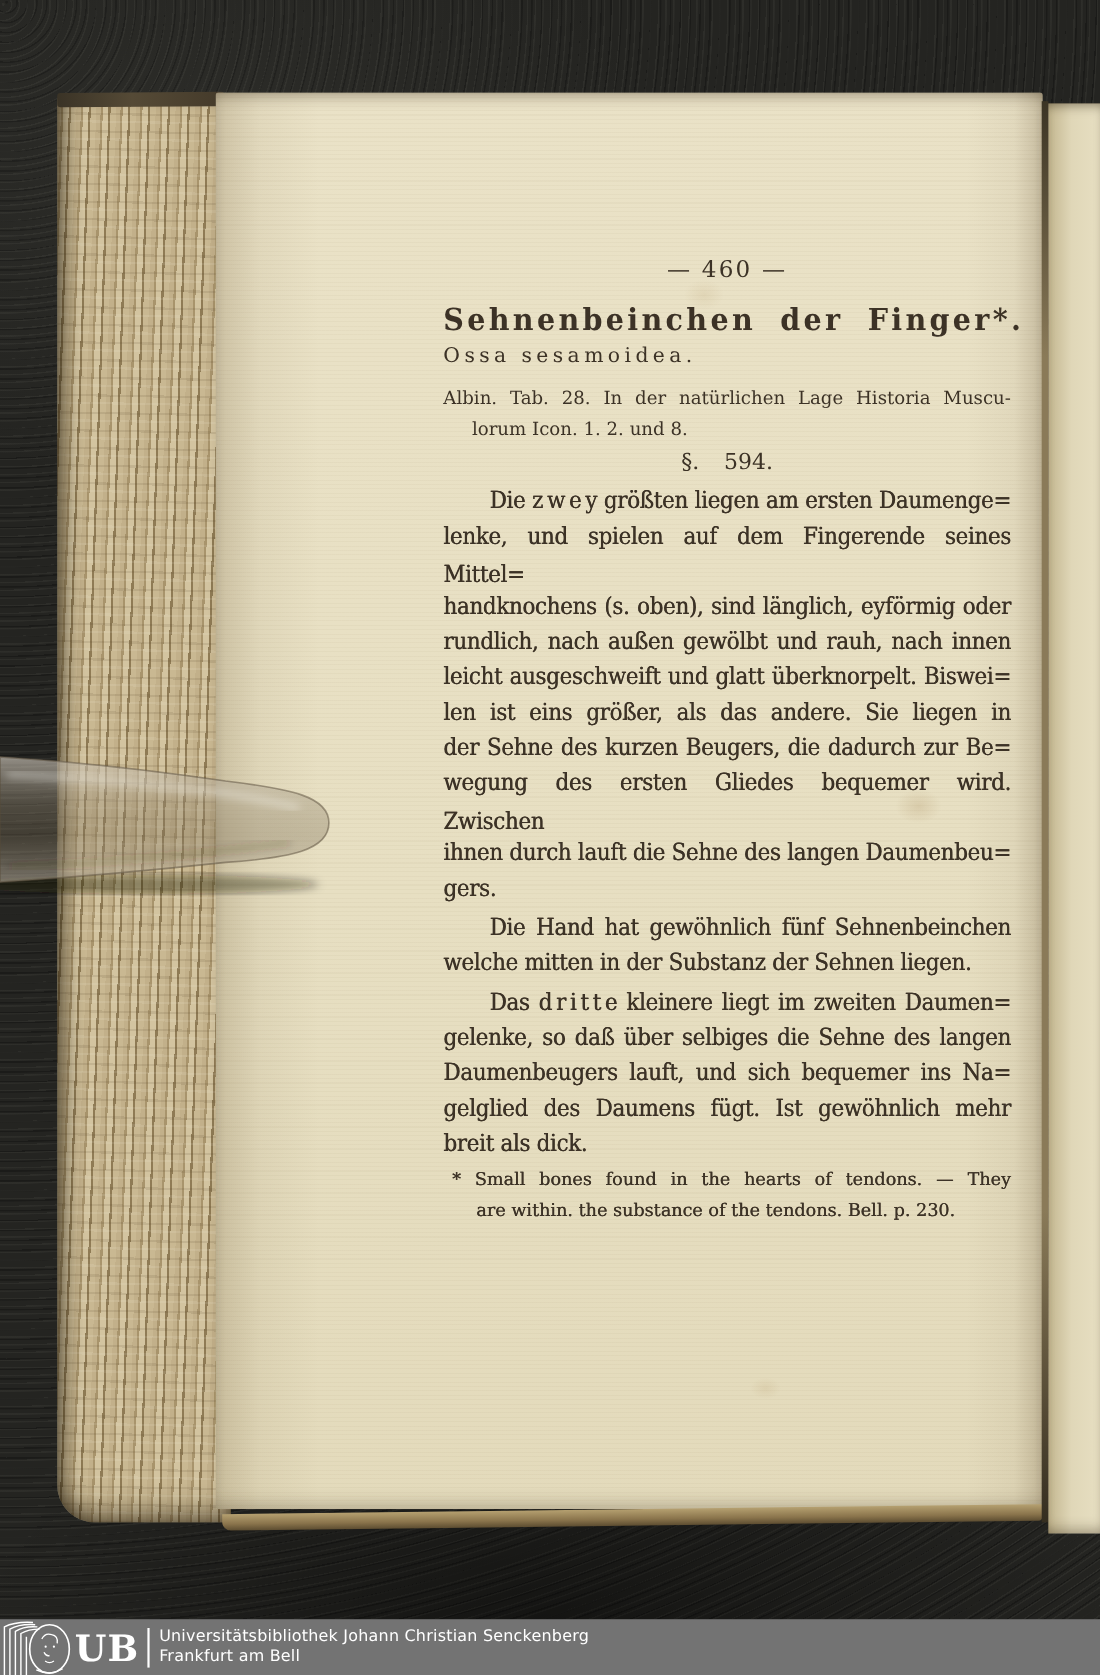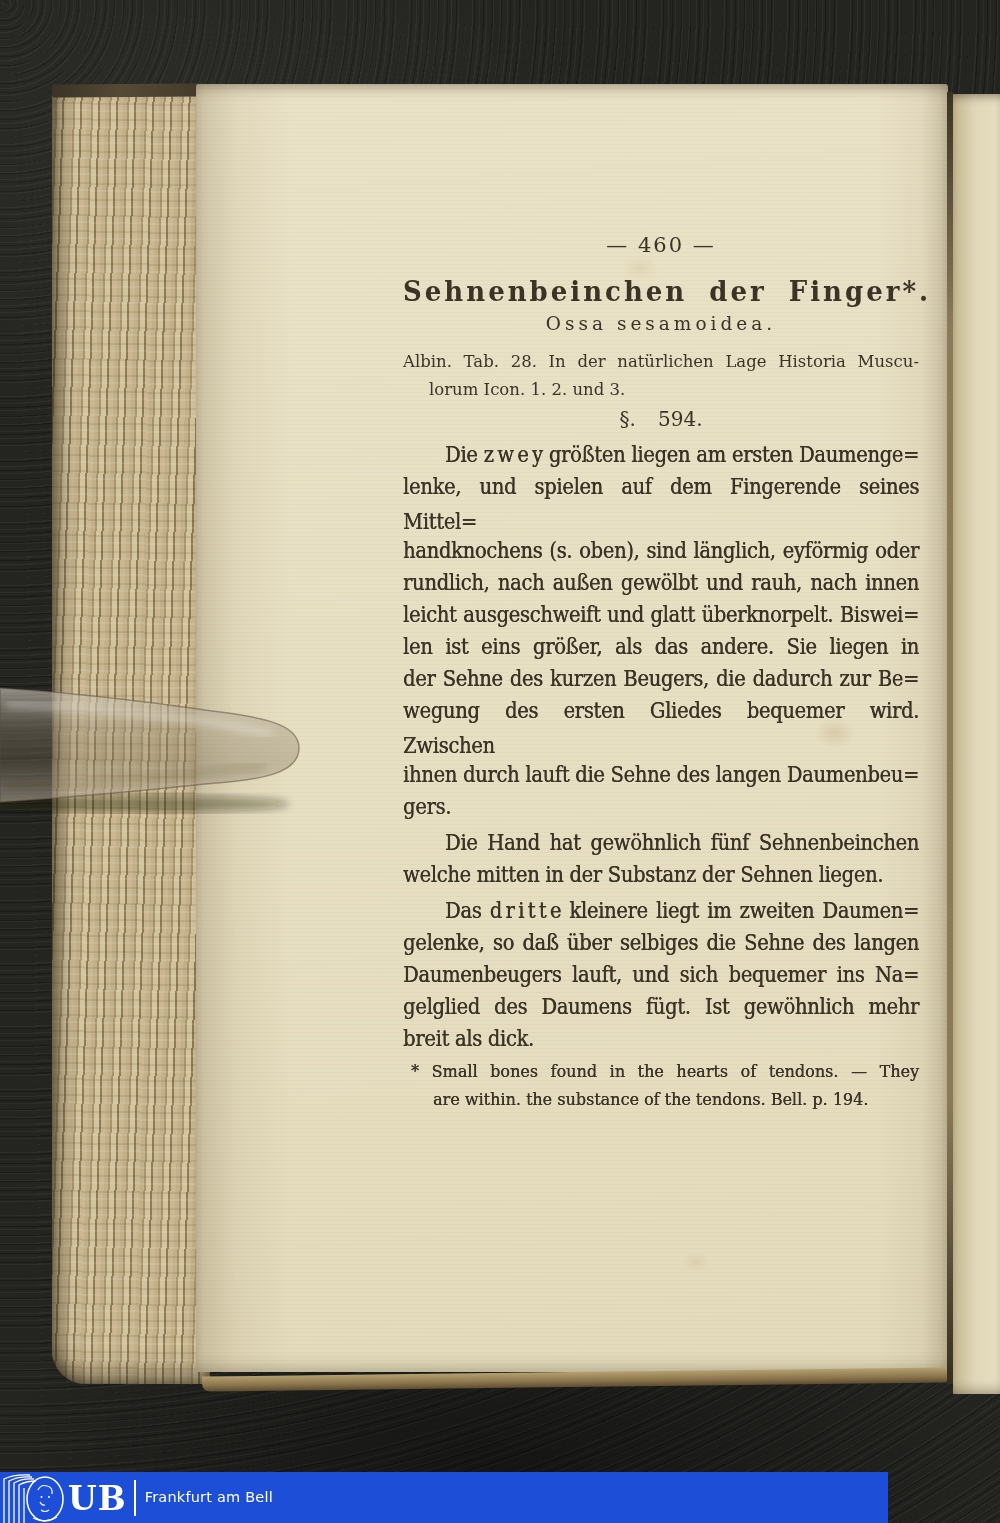--- a/index.html
+++ b/index.html
@@ -56,41 +56,41 @@
     background:linear-gradient(180deg,#3b3424,#8a7a58 18%,#8a7a58 78%,#352e20);}
   .facing-page{position:absolute;left:953px;top:94px;width:47px;height:1300px;
     background:linear-gradient(90deg,#c3b68f,#e0d7b8 45%,#e7dfc2);
     box-shadow:inset 0 8px 10px -6px rgba(50,38,20,.5), inset 0 -10px 12px -7px rgba(50,38,20,.4);}
 
   
   .textcol{position:absolute;left:207px;top:148px;width:516px;color:#3c3226;}
   .pageno{text-align:center;font-size:21px;line-height:26px;letter-spacing:2px;}
   .heading{margin:18px 0 0;text-align:center;font-size:26px;line-height:30px;font-weight:700;
            letter-spacing:3px;word-spacing:10px;white-space:nowrap;transform:scaleY(1.06);transform-origin:center top;}
-  .subheading{margin-top:6px;text-align:center;font-size:18.5px;line-height:24px;letter-spacing:4px;}
+  .subheading{margin-top:6px;font-size:18.5px;line-height:24px;letter-spacing:4px;}
   .ref{margin-top:12px;font-size:16.5px;line-height:28px;}
   .ref .line:first-child{text-align:justify;text-align-last:justify;}
   .ref .line:last-child{padding-left:26px;}
   .section{margin-top:2px;text-align:center;font-size:20px;line-height:26px;word-spacing:16px;}
   .bodytext{margin-top:6px;font-size:19.5px;letter-spacing:-.3px;}
   .para{margin:0 0 4px;line-height:32px;}
   .para .line{text-align:justify;text-align-last:justify;transform:scaleY(1.1);transform-origin:left top;
               text-shadow:.35px 0 0 currentColor;}
   .para .line:first-child{padding-left:42px;}
   .para .line:last-child{text-align:left;text-align-last:left;}
   .footnote{font-size:16px;line-height:28px;letter-spacing:0;}
   .footnote .line{text-shadow:.25px 0 0 currentColor;}
   .footnote .line:first-child{padding-left:8px;text-align:justify;text-align-last:justify;}
   .footnote .line:last-child{padding-left:30px;}
 
   
   .glass-rod{position:absolute;left:0;top:672px;width:312px;height:142px;}
 
   
-  .footer-bar{position:absolute;left:0;top:1472px;width:888px;height:51px;background:#1d4ed8;
+  .footer-bar{position:absolute;left:0;top:1472px;width:1000px;height:51px;background:#737373;
     display:flex;align-items:center;font-family:"DejaVu Sans", sans-serif;}
   .logo-svg{width:66px;height:51px;flex:0 0 auto;}
   .ub-mark{color:#fff;font-family:"DejaVu Serif", serif;font-weight:700;font-size:33px;
            line-height:51px;letter-spacing:1px;margin-left:2px;transform:translateY(1px);}
   .bar-divider{width:2px;height:36px;background:#fff;margin:0 9px 0 7px;}
   .bar-text{color:#fff;font-size:14.5px;line-height:17.5px;letter-spacing:.2px;}
 </style>
 </head>
 <body>
 
@@ -101,21 +101,21 @@
   <div class="page-stack"></div>
   <div class="stack-top-edge"></div>
 
   <div class="page">
     <div class="textcol">
       <div class="pageno">—  460  —</div>
       <div class="heading">Sehnenbeinchen der Finger*.</div>
       <div class="subheading">Ossa sesamoidea.</div>
       <div class="ref">
           <div class="line">Albin. Tab. 28.  In der natürlichen Lage Historia Muscu-</div>
-          <div class="line">lorum Icon. 1. 2. und 3.</div>
+          <div class="line">lorum Icon. 1. 2. und 8.</div>
         </div>
       <div class="section">§. 594.</div>
       <div class="bodytext">
         <div class="para">
             <div class="line">Die z w e y größten liegen am ersten Daumenge=</div>
             <div class="line">lenke, und spielen auf dem Fingerende seines Mittel=</div>
             <div class="line">handknochens (s. oben), sind länglich, eyförmig oder</div>
             <div class="line">rundlich, nach außen gewölbt und rauh, nach innen</div>
             <div class="line">leicht ausgeschweift und glatt überknorpelt. Biswei=</div>
             <div class="line">len ist eins größer, als das andere. Sie liegen in</div>
@@ -131,21 +131,21 @@
         <div class="para">
             <div class="line">Das d r i t t e kleinere liegt im zweiten Daumen=</div>
             <div class="line">gelenke, so daß über selbiges die Sehne des langen</div>
             <div class="line">Daumenbeugers lauft, und sich bequemer ins Na=</div>
             <div class="line">gelglied des Daumens fügt. Ist gewöhnlich mehr</div>
             <div class="line">breit als dick.</div>
           </div>
       </div>
       <div class="footnote">
           <div class="line">* Small bones found in the hearts of tendons. — They</div>
-          <div class="line">are within. the substance of the tendons. Bell. p. 194.</div>
+          <div class="line">are within. the substance of the tendons. Bell. p. 230.</div>
         </div>
     </div>
   </div>
 
   <div class="page-bottom-edge"></div>
   <div class="gutter"></div>
   <div class="facing-page"></div>
 
   <svg class="glass-rod" viewBox="0 0 312 142">
     <defs>
@@ -181,17 +181,18 @@
         <path d="M40,30 Q42,34 45,33" stroke-width="1.2"></path>
         <path d="M41,38 Q45,41 49,38" stroke-width="1.2"></path>
         <circle cx="41.5" cy="25" r="1" fill="#fff" stroke="none"></circle>
         <circle cx="49" cy="25" r="1" fill="#fff" stroke="none"></circle>
         <path d="M33,46 Q45,52 57,45" stroke-width="1.2"></path>
       </g>
     </svg>
     <div class="ub-mark">UB</div>
     <div class="bar-divider"></div>
     <div class="bar-text">
+      <div>Universitätsbibliothek Johann Christian Senckenberg</div>
       <div>Frankfurt am Bell</div>
     </div>
   </div>
 
 </div>
 
 </body></html>

